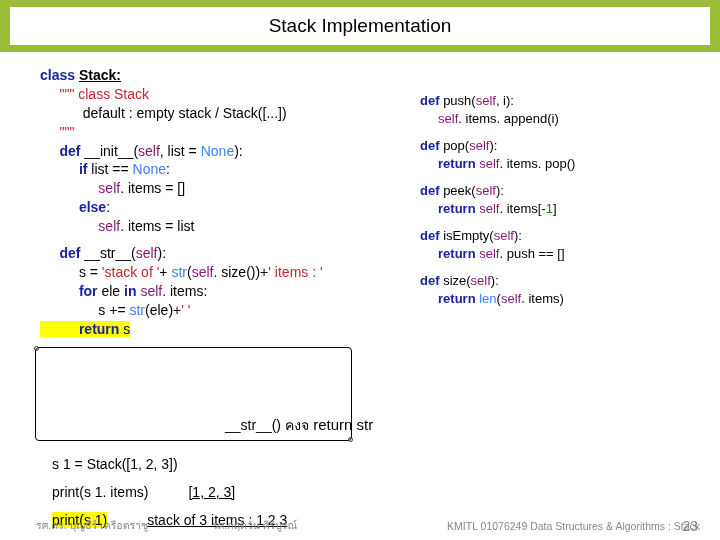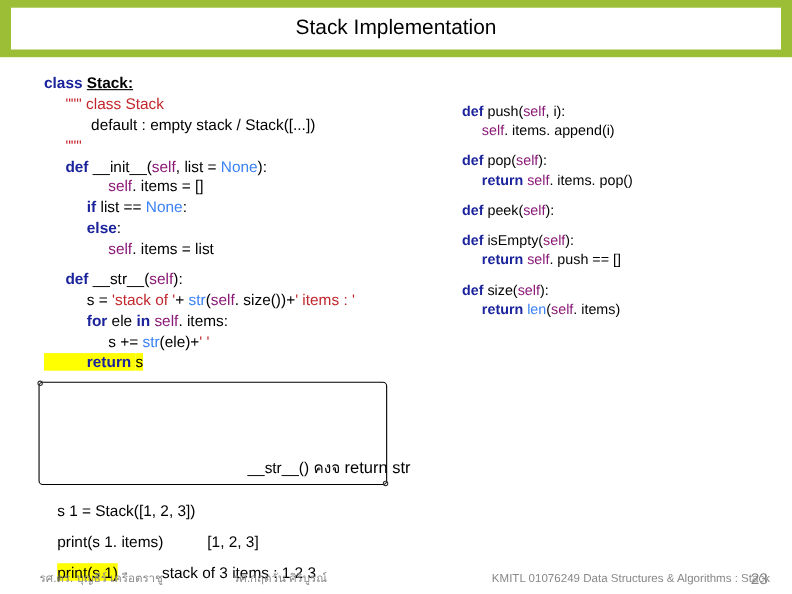--- a/index.html
+++ b/index.html
@@ -81,21 +81,21 @@
     width:165px;
     font-size:14px;
   }
   .callout .ret { font-size:15px; }
   .examples {
     position:absolute;
     left:52px; top:404px;
     font-size:14px;
   }
   .ex-row { margin-top:12px; }
-  .ex-out { display:inline-block; margin-left:40px; }
+  .ex-out { display:inline-block; margin-left:40px;text-decoration:underline; }
   .footer {
     position:absolute;
     bottom:6px; left:0;
     width:720px;
     font-size:10.5px;
     color:#888;
     padding:0 20px 0 36px;
     box-sizing:border-box;
     display:flex;
     align-items:center;
@@ -117,41 +117,42 @@
 </div>
 
 <div class="content">
 
   <div class="code-left">
     <span class="blk"><span class="kw">class </span><span class="bold-under">Stack:</span></span>
     <span class="blk"><span class="str">     """ class Stack</span></span>
     <span class="blk"><span>           default : empty stack / Stack([...])</span></span>
     <span class="blk"><span class="str">     """</span></span>
     <span class="blk"><span class="kw">     def </span><span>__init__(</span><span class="mag">self</span><span>, list = </span><span class="kw2">None</span><span>):</span></span>
+    <span class="blk"><span class="kw">          if </span><span>list == </span><span class="kw2">None</span><span>:</span></span>
     <span class="blk"><span class="mag">               self</span><span>. items = []</span></span>
-    <span class="blk"><span class="kw">          if </span><span>list == </span><span class="kw2">None</span><span>:</span></span>
     <span class="blk"><span class="kw">          else</span><span>:</span></span>
     <span class="blk"><span class="mag">               self</span><span>. items = list</span></span>
     <div style="height:8px"></div>
     <span class="blk"><span class="kw">     def </span><span>__str__(</span><span class="mag">self</span><span>):</span></span>
     <span class="blk"><span>          s = </span><span class="str">'stack of '</span><span>+ </span><span class="kw2">str</span><span>(</span><span class="mag">self</span><span>. size())+</span><span class="str">' items : '</span></span>
     <span class="blk"><span class="kw">          for </span><span>ele </span><span class="kw">in </span><span class="mag">self</span><span>. items:</span></span>
     <span class="blk"><span>               s += </span><span class="kw2">str</span><span>(ele)+</span><span class="str">' '</span></span>
     <span class="blk"><span class="kw hl">          return </span><span class="hl">s</span></span>
   </div>
   <div class="str-box"></div>
 
   <div class="code-right">
     <span class="blk"><span class="kw">def </span><span>push(</span><span class="mag">self</span><span>, i):</span></span>
     <span class="blk"><span class="mag">     self</span><span>. items. append(i)</span></span>
     <div style="height:10px"></div>
     <span class="blk"><span class="kw">def </span><span>pop(</span><span class="mag">self</span><span>):</span></span>
     <span class="blk"><span class="kw">     return </span><span class="mag">self</span><span>. items. pop()</span></span>
     <div style="height:10px"></div>
     <span class="blk"><span class="kw">def </span><span>peek(</span><span class="mag">self</span><span>):</span></span>
+    <span class="blk"><span class="kw">     return </span><span class="mag">self</span><span>. items[-</span><span class="num">1</span><span>]</span></span>
     <div style="height:10px"></div>
     <span class="blk"><span class="kw">def </span><span>isEmpty(</span><span class="mag">self</span><span>):</span></span>
     <span class="blk"><span class="kw">     return </span><span class="mag">self</span><span>. push == []</span></span>
     <div style="height:10px"></div>
     <span class="blk"><span class="kw">def </span><span>size(</span><span class="mag">self</span><span>):</span></span>
     <span class="blk"><span class="kw">     return </span><span class="kw2">len</span><span>(</span><span class="mag">self</span><span>. items)</span></span>
   </div>
 
   <div class="callout">
     <span>__str__() </span><span>คงจ    </span><span class="ret">return str</span>

